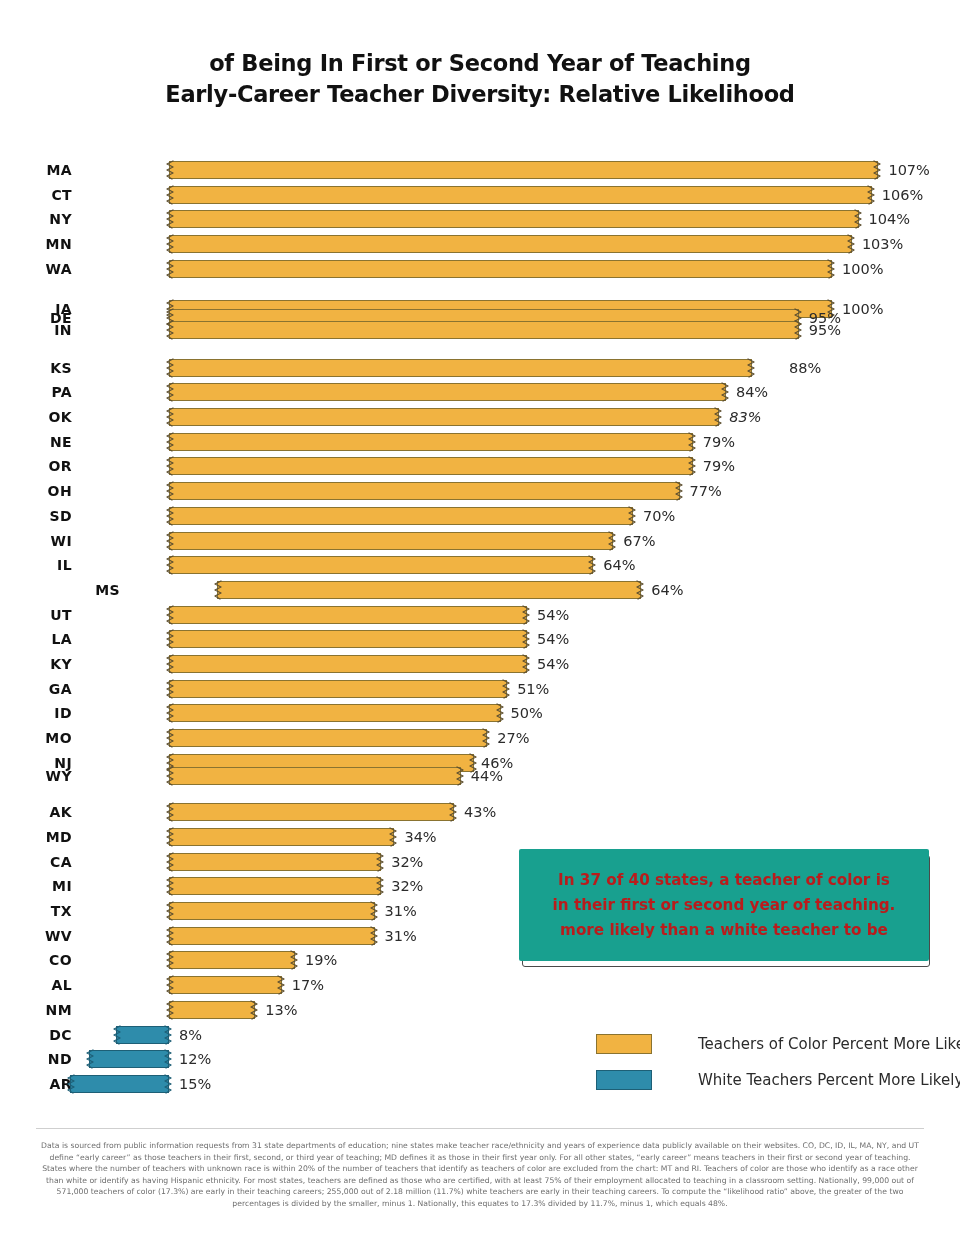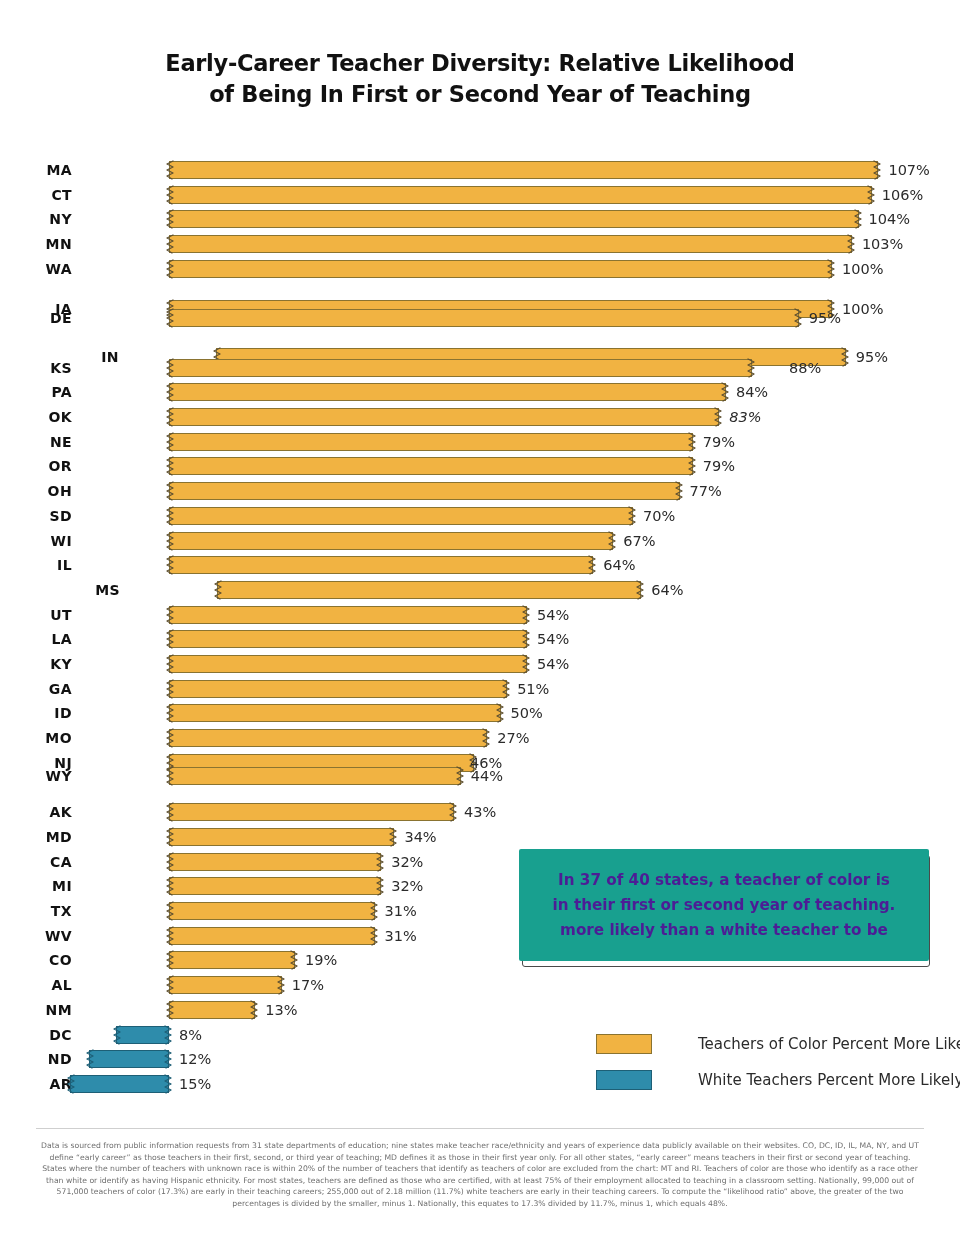--- a/index.html
+++ b/index.html
@@ -92,21 +92,21 @@
     background:#18a08f;
     border-radius:2px;
   }
   .callout-text{
     position:absolute;left:0;top:0;width:410px;height:112px;
     display:flex;flex-direction:column;align-items:center;justify-content:center;
     font-family:"DejaVu Sans", sans-serif;
     font-weight:bold;
     font-size:15.2px;
     line-height:25px;
-    color:#4c1d95;
+    color:#b91c1c;
     text-align:center;
   }
 
   
   .legend{
     position:absolute;left:596px;top:1030px;width:340px;
   }
   .legend-row{
     position:relative;height:36px;
   }
@@ -137,22 +137,22 @@
     color:#6e6e6e;
     text-align:center;
   }
 </style>
 </head>
 <body>
 
 <div id="chart-root">
 
   <div class="title-block">
+    <div class="title-line">of Being In First or Second Year of Teaching</div>
     <div class="title-line">Early-Career Teacher Diversity: Relative Likelihood</div>
-    <div class="title-line">of Being In First or Second Year of Teaching</div>
   </div>
 
   <div class="plot" id="plot">
     <div class="baseline"></div>
   <div class="row" style="top: 0px;">
         <div class="state-label">MA</div>
         <div class="bar-wrap" style="width: 709.41px; left: 169px;">
           <div class="bar pos"></div>
           <div class="zig" style="left: 704.41px;"><svg width="9" height="22" viewBox="0 0 9 22">
               <path d="M1,2 L7,5 L1,8 L7,11 L1,14 L7,17 L2,20" fill="none" stroke="#5e5030" stroke-width="1.3" stroke-linejoin="round" stroke-linecap="round"></path>
@@ -234,21 +234,21 @@
           <div class="bar pos"></div>
           <div class="zig" style="left: 624.85px;"><svg width="9" height="22" viewBox="0 0 9 22">
               <path d="M1,2 L7,5 L1,8 L7,11 L1,14 L7,17 L2,20" fill="none" stroke="#5e5030" stroke-width="1.3" stroke-linejoin="round" stroke-linecap="round"></path>
             </svg></div>
           <div class="zig" style="left: -4px;"><svg width="9" height="22" viewBox="0 0 9 22">
               <path d="M8,2 L2,5 L8,8 L2,11 L8,14 L2,17 L7,20" fill="none" stroke="#5e5030" stroke-width="1.3" stroke-linejoin="round" stroke-linecap="round"></path>
             </svg></div>
         </div>
         <div class="value-label" style="left: 808.85px;">95%</div>
       </div>
-      <div class="row" style="top: 187px; margin-left: 47px;">
+      <div class="row" style="top: 160px;">
         <div class="state-label">IN</div>
         <div class="bar-wrap" style="width: 629.85px; left: 169px;">
           <div class="bar pos"></div>
           <div class="zig" style="left: 624.85px;"><svg width="9" height="22" viewBox="0 0 9 22">
               <path d="M1,2 L7,5 L1,8 L7,11 L1,14 L7,17 L2,20" fill="none" stroke="#5e5030" stroke-width="1.3" stroke-linejoin="round" stroke-linecap="round"></path>
             </svg></div>
           <div class="zig" style="left: -4px;"><svg width="9" height="22" viewBox="0 0 9 22">
               <path d="M8,2 L2,5 L8,8 L2,11 L8,14 L2,17 L7,20" fill="none" stroke="#5e5030" stroke-width="1.3" stroke-linejoin="round" stroke-linecap="round"></path>
             </svg></div>
         </div>
@@ -466,21 +466,21 @@
         <div class="state-label">NJ</div>
         <div class="bar-wrap" style="width: 304.98px; left: 169px;">
           <div class="bar pos"></div>
           <div class="zig" style="left: 299.98px;"><svg width="9" height="22" viewBox="0 0 9 22">
               <path d="M1,2 L7,5 L1,8 L7,11 L1,14 L7,17 L2,20" fill="none" stroke="#5e5030" stroke-width="1.3" stroke-linejoin="round" stroke-linecap="round"></path>
             </svg></div>
           <div class="zig" style="left: -4px;"><svg width="9" height="22" viewBox="0 0 9 22">
               <path d="M8,2 L2,5 L8,8 L2,11 L8,14 L2,17 L7,20" fill="none" stroke="#5e5030" stroke-width="1.3" stroke-linejoin="round" stroke-linecap="round"></path>
             </svg></div>
         </div>
-        <div class="value-label" style="left: 470px;">46%</div>
+        <div class="value-label" style="left: 481px;">46%</div>
       </div>
       <div class="row" style="top: 606px;">
         <div class="state-label">WY</div>
         <div class="bar-wrap" style="width: 291.72px; left: 169px;">
           <div class="bar pos"></div>
           <div class="zig" style="left: 286.72px;"><svg width="9" height="22" viewBox="0 0 9 22">
               <path d="M1,2 L7,5 L1,8 L7,11 L1,14 L7,17 L2,20" fill="none" stroke="#5e5030" stroke-width="1.3" stroke-linejoin="round" stroke-linecap="round"></path>
             </svg></div>
           <div class="zig" style="left: -4px;"><svg width="9" height="22" viewBox="0 0 9 22">
               <path d="M8,2 L2,5 L8,8 L2,11 L8,14 L2,17 L7,20" fill="none" stroke="#5e5030" stroke-width="1.3" stroke-linejoin="round" stroke-linecap="round"></path>

